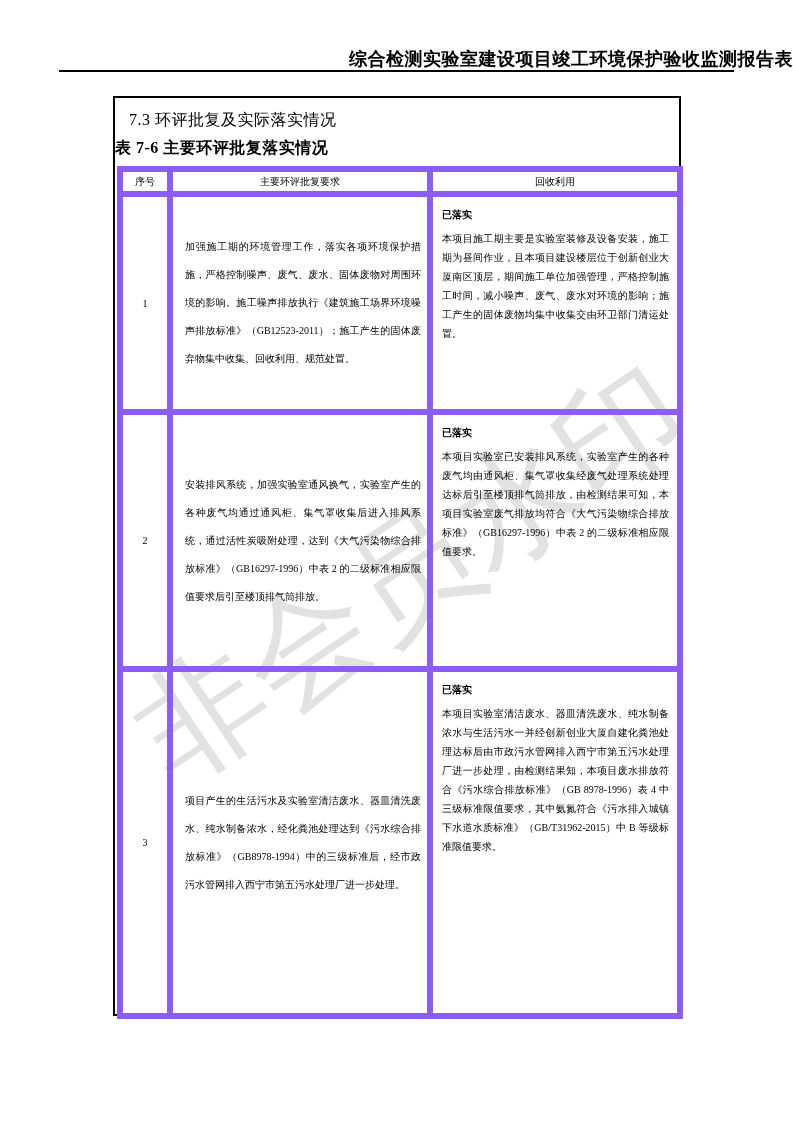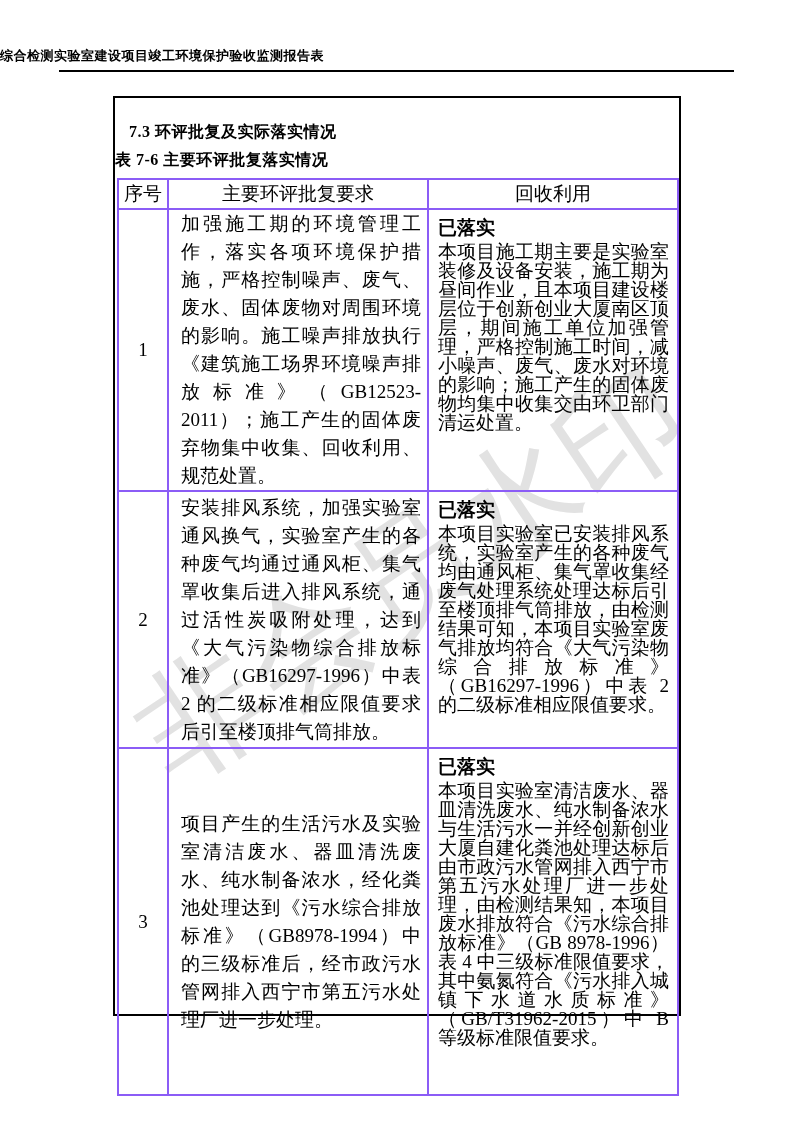--- a/index.html
+++ b/index.html
@@ -33,67 +33,67 @@
     position: relative;
     z-index: 1;
     width: 100%;
     height: 100%;
   }
   .header-title {
     position: absolute;
     top: 47px;
     left: 0;
     width: 100%;
-    text-align: left;
+    text-align: right;
     font-weight: bold;
-    font-size: 13px;
+    font-size: 18px;
     letter-spacing: 0.5px;
   }
   .header-rule {
     position: absolute;
     top: 70px;
     left: 59px;
     width: 675px;
     border-top: 2px solid #000;
   }
   .outer-box {
     position: absolute;
     left: 113px;
     top: 96px;
     width: 568px;
     height: 920px;
     border: 2px solid #000;
     box-sizing: border-box;
     background: transparent;
   }
   .section-heading {
-    margin: 24px 0 0 14px;
+    margin: 12px 0 0 14px;
     font-size: 16px;
-    font-weight: bold;
+    font-weight: normal;
     letter-spacing: 0.5px;
   }
   .table-caption {
     text-align: left;
     font-size: 16px;
     font-weight: bold;
     margin-top: 7px;
     margin-bottom: 7px;
     letter-spacing: 0.5px;
   }
   table.approval {
     border-collapse: collapse;
     table-layout: fixed;
     width: 560px;
     margin-left: 2px;
     background: transparent;
   }
   table.approval th,
   table.approval td {
-    border: 2px solid #8b5cf6;
-    font-size: 19px;
+    border: 6px solid #8b5cf6;
+    font-size: 10px;
     font-weight: normal;
     background: transparent;
   }
   table.approval thead tr { height: 25px; }
   col.c-no  { width: 50px; }
   col.c-req { width: 260px; }
   col.c-st  { width: 250px; }
   td.seq {
     text-align: center;
     vertical-align: middle;

